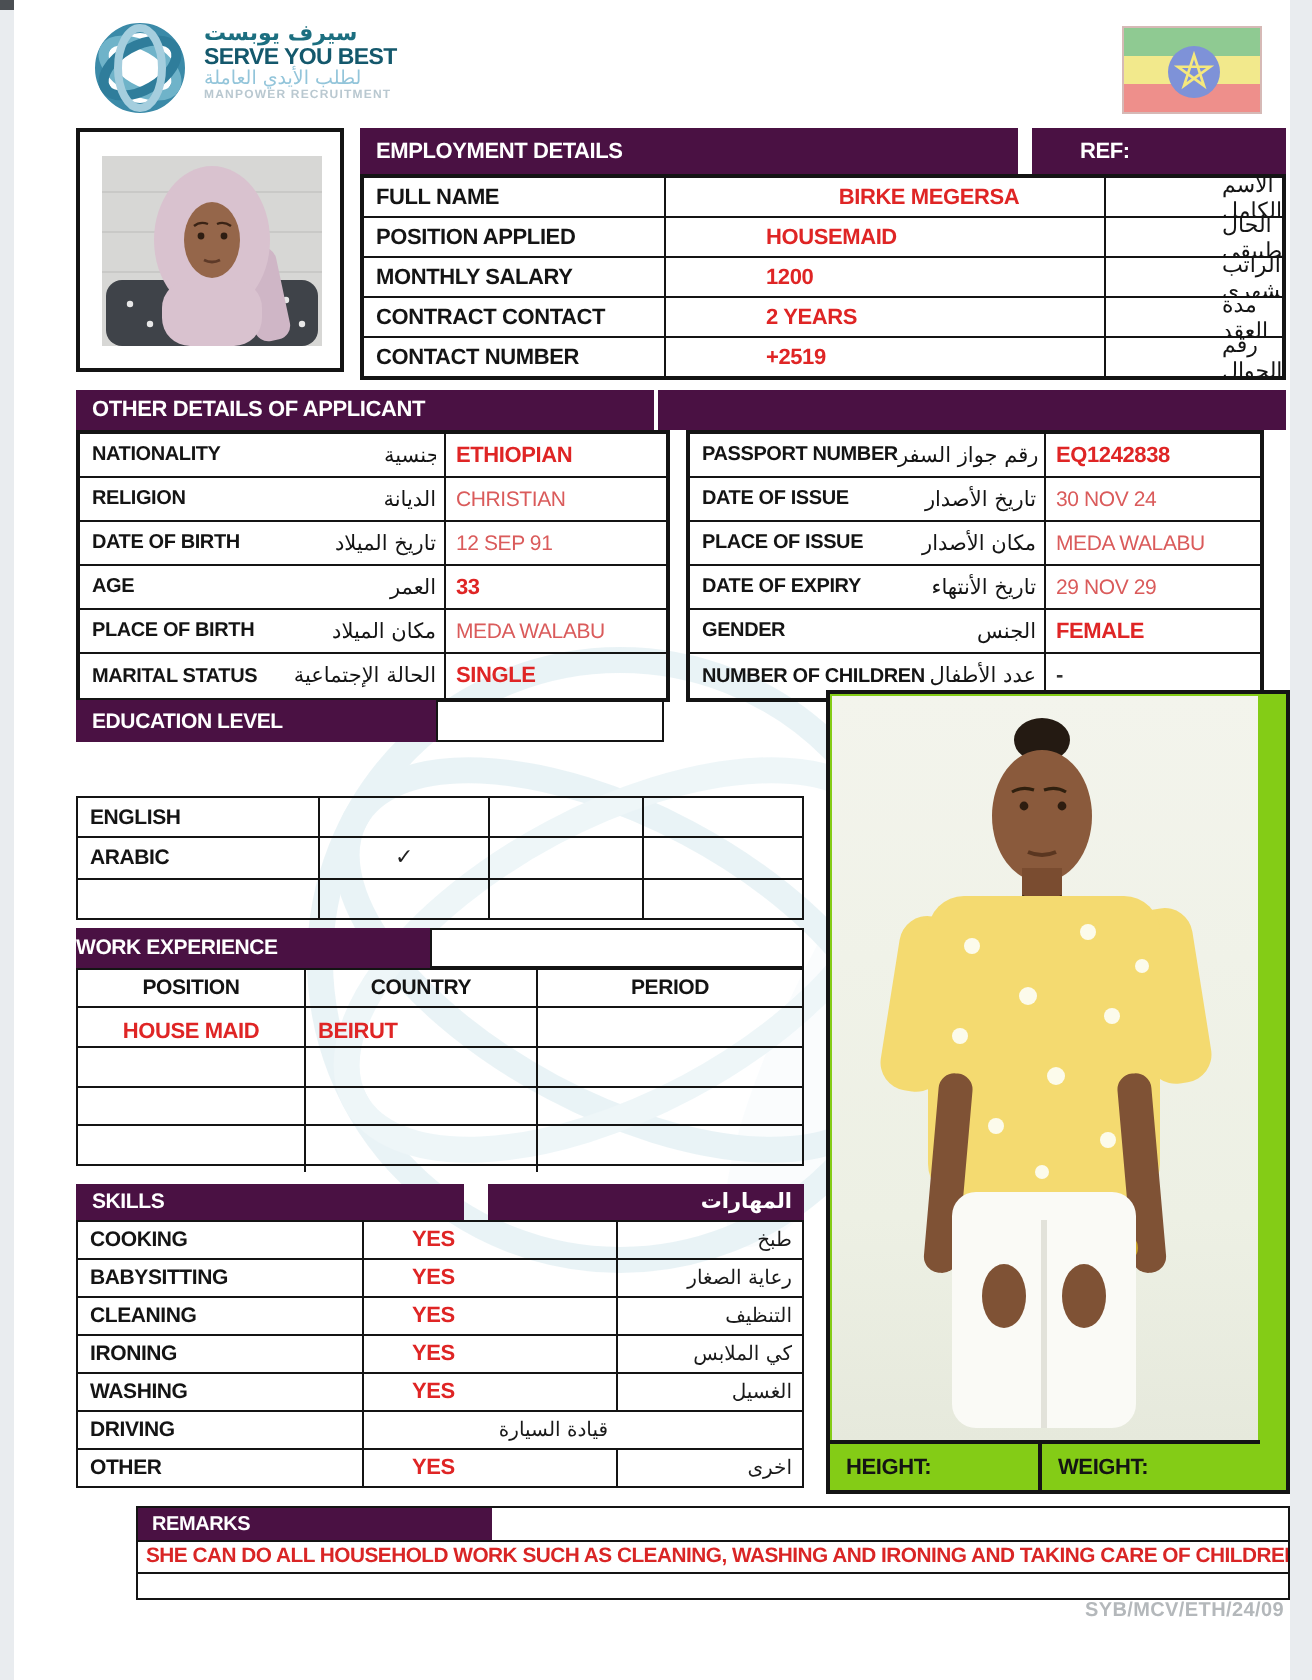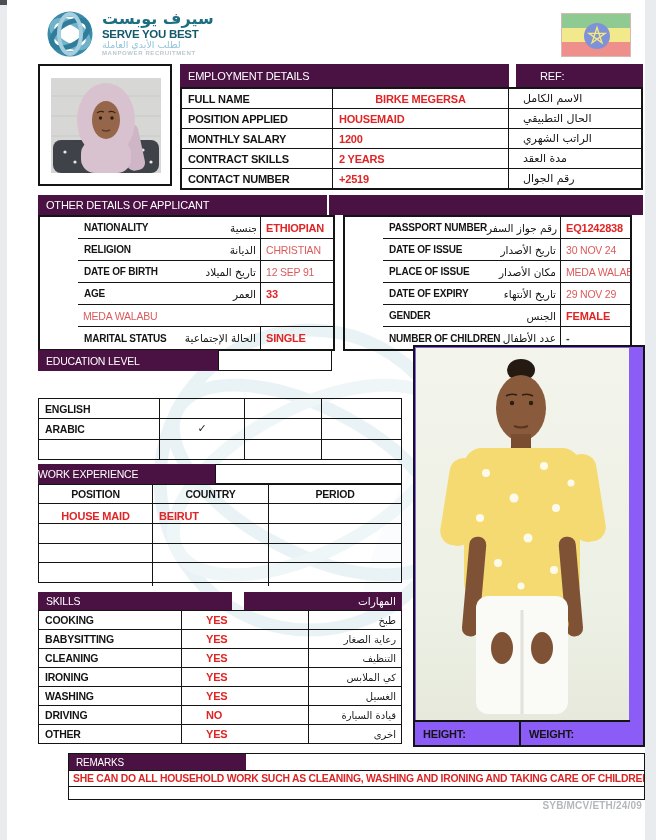--- a/index.html
+++ b/index.html
@@ -10,62 +10,62 @@
   .edge.right{right:0;width:11px;}
   .corner-mark{position:absolute;left:0;top:0;width:7px;height:5px;background:#4b4f53;}
   .ar{font-family:"DejaVu Sans",sans-serif;letter-spacing:0;}
 
   
   .watermark{position:absolute;left:110px;top:280px;width:400px;height:400px;opacity:.13;pointer-events:none;}
 
   
   .brand{position:absolute;left:44px;top:8px;display:flex;gap:6px;align-items:flex-start;}
   .brand-text{display:flex;flex-direction:column;line-height:1.05;padding-top:3px;}
-  .brand-ar{font-size:16px;font-weight:bold;color:#1c6f80;}
+  .brand-ar{font-size:11px;font-weight:bold;color:#1c6f80;}
   .brand-en{font-size:11.5px;font-weight:bold;color:#14586c;letter-spacing:-0.3px;}
   .brand-tag-ar{font-size:9.5px;color:#93c5da;}
   .brand-tag-en{font-size:6px;color:#b9c8d0;letter-spacing:.6px;font-weight:bold;}
 
   .flag{position:absolute;left:561px;top:13px;width:70px;height:44px;border:1px solid #d6b9b6;box-sizing:border-box;}
   .flag .stripe{height:14px;}
   .flag .s1{background:#8fca92;}
   .flag .s2{background:#f2e98c;}
   .flag .s3{background:#ee8f8b;}
   .flag .emblem{position:absolute;left:22px;top:9px;width:26px;height:26px;border-radius:50%;background:#7e92d8;display:flex;align-items:center;justify-content:center;}
 
   
   .headshot-box{position:absolute;left:38px;top:64px;width:134px;height:122px;border:2px solid #141414;background:#fff;box-sizing:border-box;}
   .headshot{position:absolute;left:11px;top:12px;width:110px;height:95px;background:#d7d7d5;overflow:hidden;}
 
   
-  .band{background:#4a1143;color:#fff;font-weight:normal;display:flex;align-items:center;box-sizing:border-box;}
+  .band{background:#4a1143;color:#fff;font-weight:bold;display:flex;align-items:center;box-sizing:border-box;}
 
   
   .emp-header{position:absolute;left:180px;top:64px;width:463px;height:23px;display:flex;}
   .emp-header .t1{width:329px;font-size:11px;padding-left:8px;}
   .emp-header .gap{width:7px;background:#fff;}
   .emp-header .t2{flex:1;font-size:11px;padding-left:24px;}
   .emp-body{position:absolute;left:180px;top:87px;width:463px;border:2px solid #141414;box-sizing:border-box;background:transparent;}
-  .emp-row{display:grid;grid-template-columns:151px 176px 1fr;height:19.1px;border-bottom:1.5px solid #141414;}
+  .emp-row{display:grid;grid-template-columns:151px 176px 1fr;height:19.1px;border-bottom:1.5px solid #141414;gap:44px;}
   .emp-row:last-child{border-bottom:none;}
   .emp-row>div{display:flex;align-items:center;padding:0 6px;box-sizing:border-box;overflow:hidden;}
   .emp-label{font-weight:bold;font-size:11px;color:#141414;border-right:1.5px solid #141414;}
   .emp-value{border-right:1.5px solid #141414;}
   .emp-arabic{font-size:11px;color:#141414;padding-left:14px !important;}
   .red-strong{color:#df2525;font-weight:bold;font-size:11px;}
   .red-light{color:#da5b5b;font-weight:normal;font-size:10.5px;}
   .center{justify-content:center;}
 
   
   .od-band{position:absolute;left:38px;top:195px;width:605px;height:20px;font-size:11px;padding-left:8px;text-align:center;}
   .od-band::after{content:"";position:absolute;left:289px;top:0;bottom:0;width:2px;background:#fff;}
   .od-table{position:absolute;top:215px;border:2px solid #141414;box-sizing:border-box;}
   .od-left{left:38px;width:297px;}
   .od-right{left:343px;width:289px;}
-  .od-row{display:grid;height:21.1px;border-bottom:1.5px solid #141414;margin-left:38px;}
+  .od-row{display:grid;height:21.1px;border-bottom:1.5px solid #141414;}
   .od-row:last-child{border-bottom:none;}
   .od-left .od-row{grid-template-columns:183px 1fr;}
   .od-right .od-row{grid-template-columns:178px 1fr;}
   .od-label{display:flex;align-items:center;justify-content:space-between;padding:0 4px 0 6px;border-right:1.5px solid #141414;overflow:hidden;}
   .od-label .en{font-weight:bold;font-size:10px;color:#141414;white-space:nowrap;}
   .od-label .ar{font-size:10.5px;color:#141414;white-space:nowrap;}
   .clip-ar{display:inline-block;max-width:26px;overflow:hidden;}
   .od-value{display:flex;align-items:center;padding:0 5px;overflow:hidden;white-space:nowrap;}
   .dark-dash{color:#333;font-weight:bold;font-size:11px;}
 
@@ -102,21 +102,21 @@
   .skills-band-ar{position:absolute;left:244px;top:592px;width:158px;height:18px;font-size:10.5px;justify-content:flex-end;padding-right:6px;}
   .skills-body{position:absolute;left:38px;top:610px;width:364px;border:1.5px solid #141414;box-sizing:border-box;}
   .skill-row{display:grid;grid-template-columns:143px 127px 1fr;height:18px;border-bottom:1.5px solid #141414;}
   .skill-row:last-child{border-bottom:none;}
   .skill-row>div{display:flex;align-items:center;box-sizing:border-box;overflow:hidden;}
   .skill-name{font-weight:bold;font-size:10.5px;color:#141414;padding-left:6px;border-right:1.5px solid #141414;}
   .skill-val{padding-left:24px;border-right:1.5px solid #141414;}
   .skill-ar{justify-content:flex-end;padding-right:5px;font-size:10px;color:#1a1a1a;}
 
   
-  .photo-box{position:absolute;left:413px;top:345px;width:232px;height:402px;border:2px solid #141414;box-sizing:border-box;background:#8b5cf6;}
+  .photo-box{position:absolute;left:413px;top:345px;width:232px;height:402px;border:2px solid #141414;box-sizing:border-box;background:#84cc16;}
   .photo-area{position:absolute;left:1px;top:1px;width:213px;height:372px;background:linear-gradient(180deg,#f3f4ec 0%,#edf0e4 70%,#e6e9dc 100%);overflow:hidden;}
   .hw-row{position:absolute;left:0;bottom:0;width:215px;height:25px;border-top:2px solid #141414;display:flex;box-sizing:border-box;}
   .hw-row .hw{display:flex;align-items:center;font-weight:bold;font-size:11px;color:#141414;padding-left:8px;box-sizing:border-box;}
   .hw-row .hw:first-child{width:106px;border-right:2px solid #141414;}
 
   
   .remarks-box{position:absolute;left:68px;top:753px;width:577px;height:47px;border:1.6px solid #141414;box-sizing:border-box;background:#fff;}
   .remarks-tab{position:absolute;left:0;top:0;width:177px;height:16px;font-size:10px;padding-left:7px;}
   .remarks-text{position:absolute;left:0;top:16px;width:100%;height:17px;border-top:1.5px solid #141414;border-bottom:1.5px solid #141414;box-sizing:border-box;display:flex;align-items:center;padding-left:4px;color:#d92525;font-weight:bold;font-size:10.4px;letter-spacing:-0.25px;white-space:nowrap;overflow:hidden;}
 
@@ -204,21 +204,21 @@
       <div class="emp-label">POSITION APPLIED</div>
       <div class="emp-value red-strong">HOUSEMAID</div>
       <div class="emp-arabic ar">الحال التطبيقي</div>
     </div>
     <div class="emp-row">
       <div class="emp-label">MONTHLY SALARY</div>
       <div class="emp-value red-strong">1200</div>
       <div class="emp-arabic ar">الراتب الشهري</div>
     </div>
     <div class="emp-row">
-      <div class="emp-label">CONTRACT SKILLS</div>
+      <div class="emp-label">CONTRACT CONTACT</div>
       <div class="emp-value red-strong">2 YEARS</div>
       <div class="emp-arabic ar">مدة العقد</div>
     </div>
     <div class="emp-row">
       <div class="emp-label">CONTACT NUMBER</div>
       <div class="emp-value red-strong">+2519</div>
       <div class="emp-arabic ar">رقم الجوال</div>
     </div>
   </div>
 
@@ -247,20 +247,24 @@
       <div class="od-value red-light">12 SEP 91</div>
     </div>
     <div class="od-row">
       <div class="od-label">
           <span class="en">AGE</span>
           <span class="ar">العمر</span>
         </div>
       <div class="od-value red-strong">33</div>
     </div>
     <div class="od-row">
+      <div class="od-label">
+          <span class="en">PLACE OF BIRTH</span>
+          <span class="ar">مكان الميلاد</span>
+        </div>
       <div class="od-value red-light">MEDA WALABU</div>
     </div>
     <div class="od-row">
       <div class="od-label">
           <span class="en">MARITAL STATUS</span>
           <span class="ar">الحالة الإجتماعية</span>
         </div>
       <div class="od-value red-strong">SINGLE</div>
     </div>
   </div>
@@ -387,21 +391,20 @@
       <div class="skill-val red-strong">YES</div>
       <div class="skill-ar ar">كي الملابس</div>
     </div>
     <div class="skill-row">
       <div class="skill-name">WASHING</div>
       <div class="skill-val red-strong">YES</div>
       <div class="skill-ar ar">الغسيل</div>
     </div>
     <div class="skill-row">
       <div class="skill-name">DRIVING</div>
-      <div class="skill-val red-strong">NO</div>
       <div class="skill-ar ar">قيادة السيارة</div>
     </div>
     <div class="skill-row">
       <div class="skill-name">OTHER</div>
       <div class="skill-val red-strong">YES</div>
       <div class="skill-ar ar">اخرى</div>
     </div>
   </div>
 
   <div class="photo-box">

